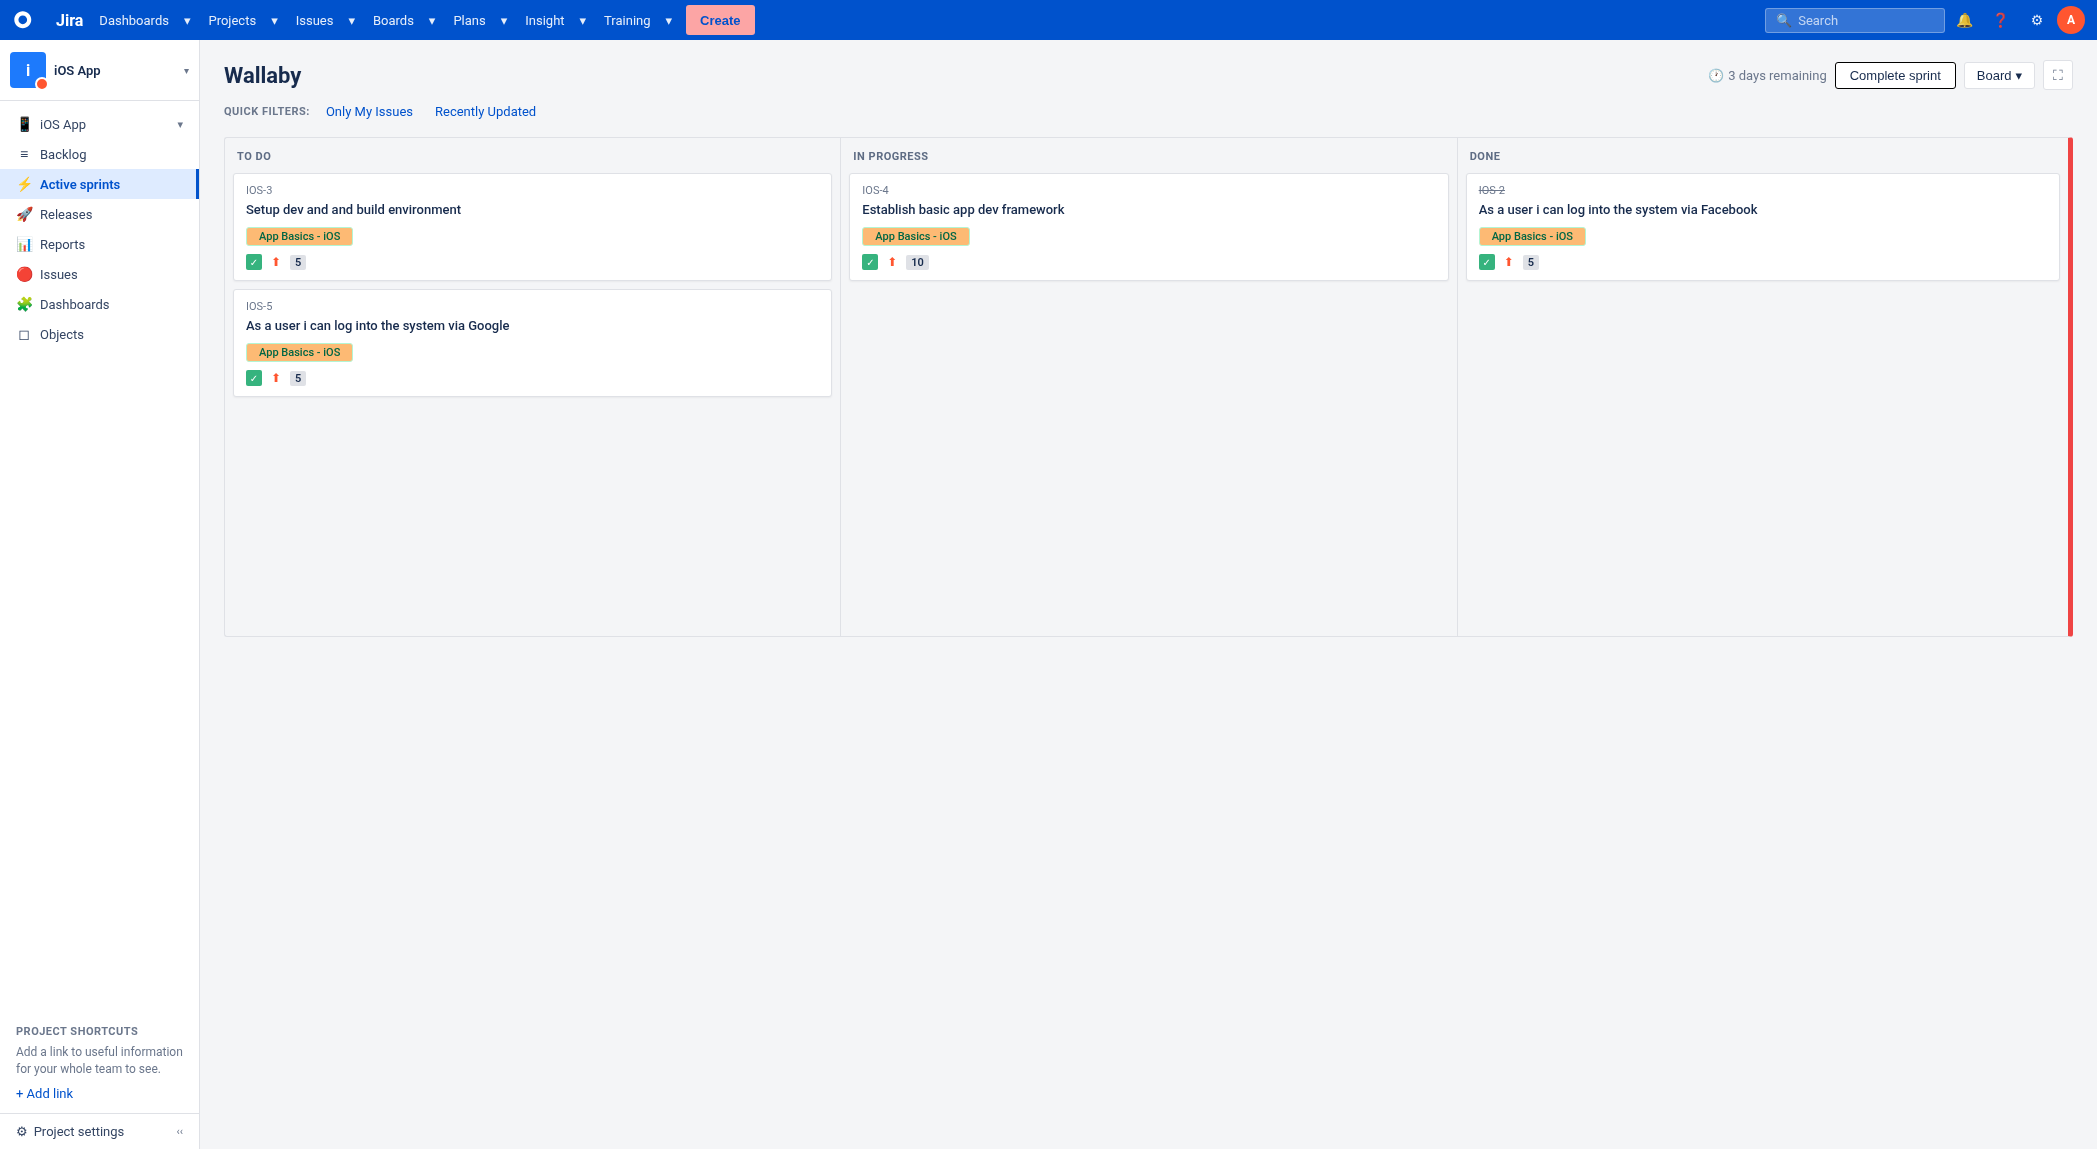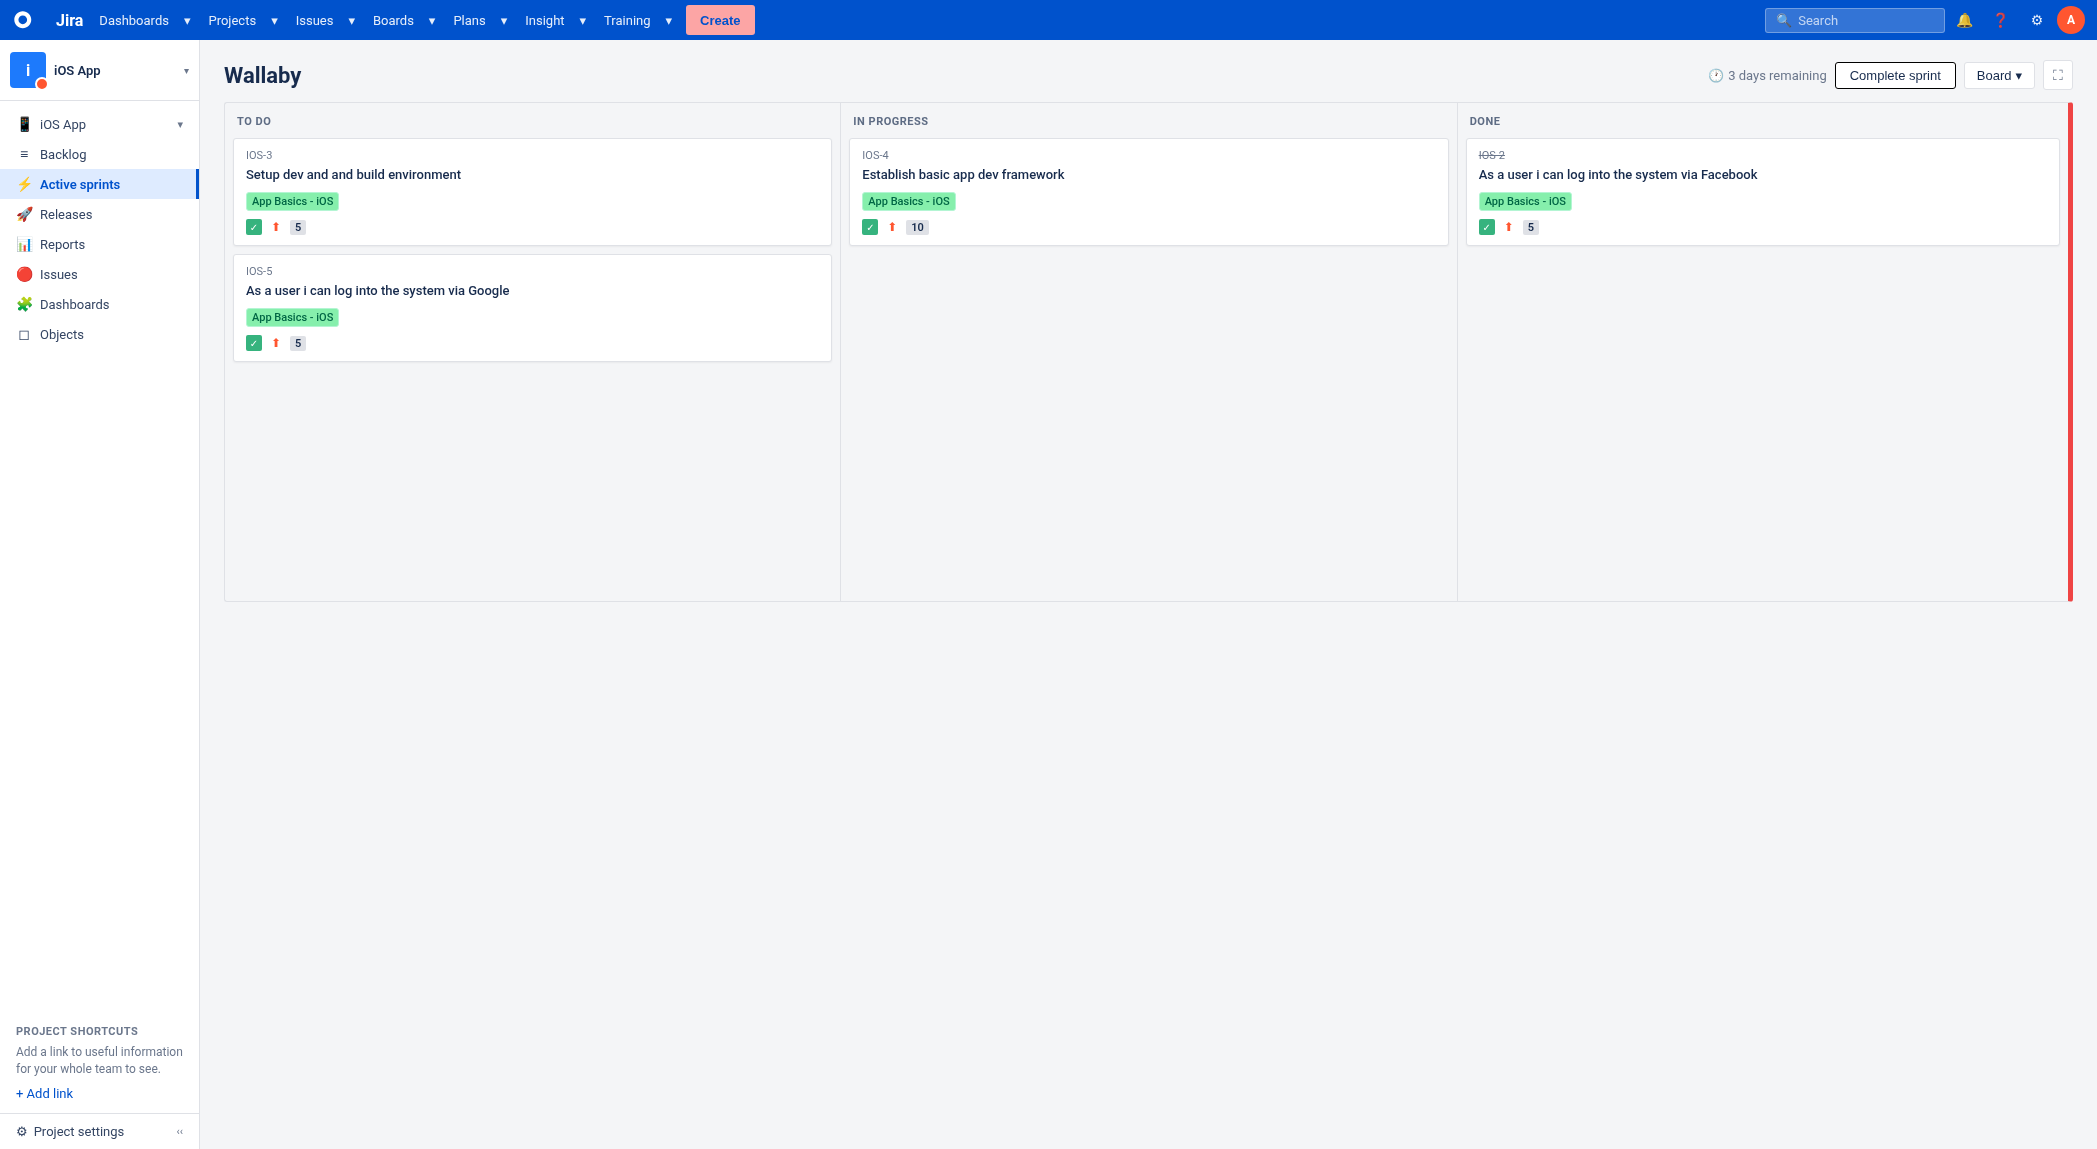--- a/index.html
+++ b/index.html
@@ -239,24 +239,24 @@
       border: 1px solid #dfe1e6;
       padding: 10px 12px;
       margin-bottom: 8px;
       cursor: pointer;
       box-shadow: 0 1px 2px rgba(0,0,0,0.05);
     }
     .card-issue-id { font-size: 11px; color: #6b778c; margin-bottom: 4px; }
     .card-title { font-size: 13px; color: #172b4d; margin-bottom: 8px; line-height: 1.4; font-weight: 500; }
     .card-epic {
       display: inline-block;
-      background: #86efac;
+      background: #fdba74;
       color: #006644;
       border-radius: 3px;
-      padding: 2px 5px;
+      padding: 2px 12px;
       font-size: 11px;
       font-weight: 500;
       margin-bottom: 8px;
       border: 1px solid #b3f5d3;
     }
     .card-footer { display: flex; align-items: center; gap: 6px; }
     .card-story-type {
       width: 16px; height: 16px;
       background: #36b37e;
       border-radius: 2px;
@@ -409,20 +409,25 @@
       <button class="board-view-btn">
         <span>Board</span>
         <span>▾</span>
       </button>
       <div class="expand-btn">
         <span>⛶</span>
       </div>
     </div>
   </div>
 
+  <div class="quick-filters">
+    <span class="quick-filters-label">QUICK FILTERS:</span>
+    <span class="quick-filter-btn">Only My Issues</span>
+    <span class="quick-filter-btn">Recently Updated</span>
+  </div>
 
   <div class="kanban-board">
 
     <div class="kanban-column">
       <div class="kanban-col-header">TO DO</div>
 
       <div class="kanban-card">
         <div class="card-issue-id">IOS-3</div>
         <div class="card-title">Setup dev and and build environment</div>
         <div>

